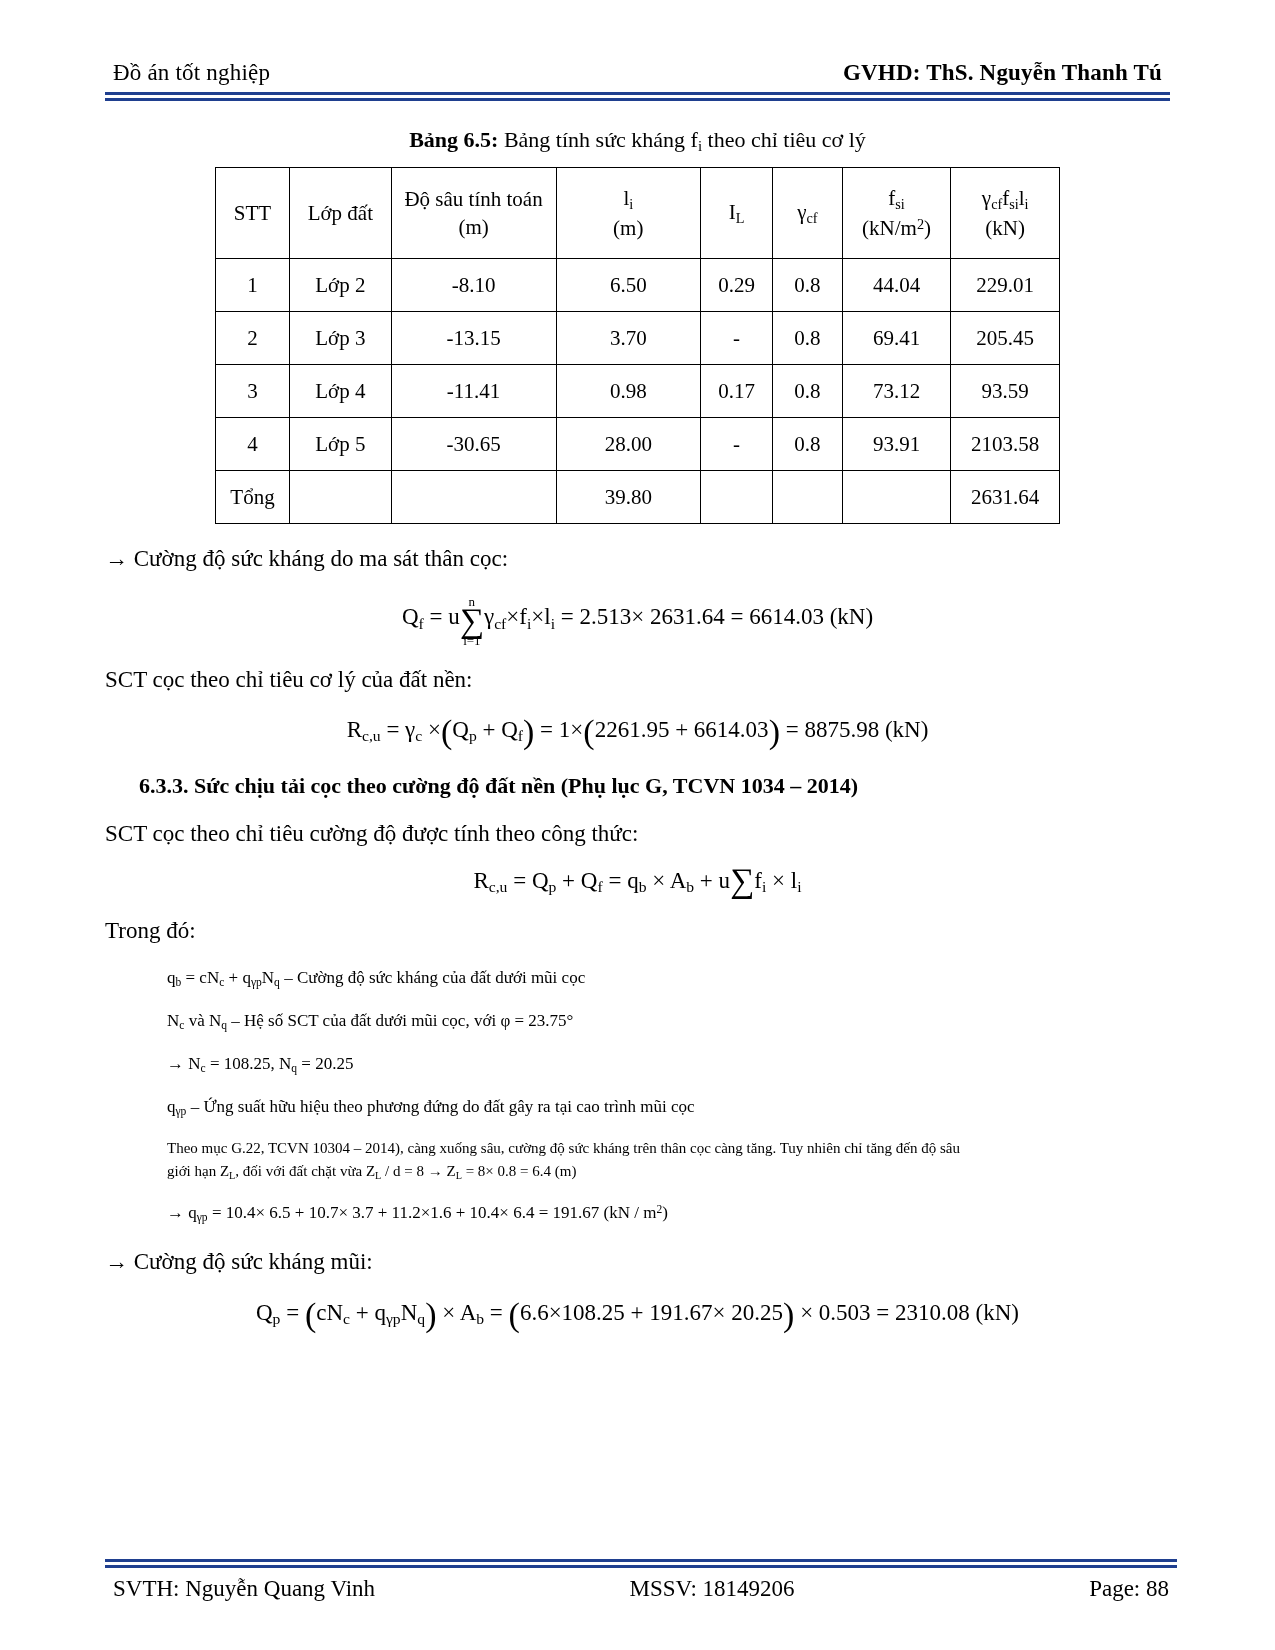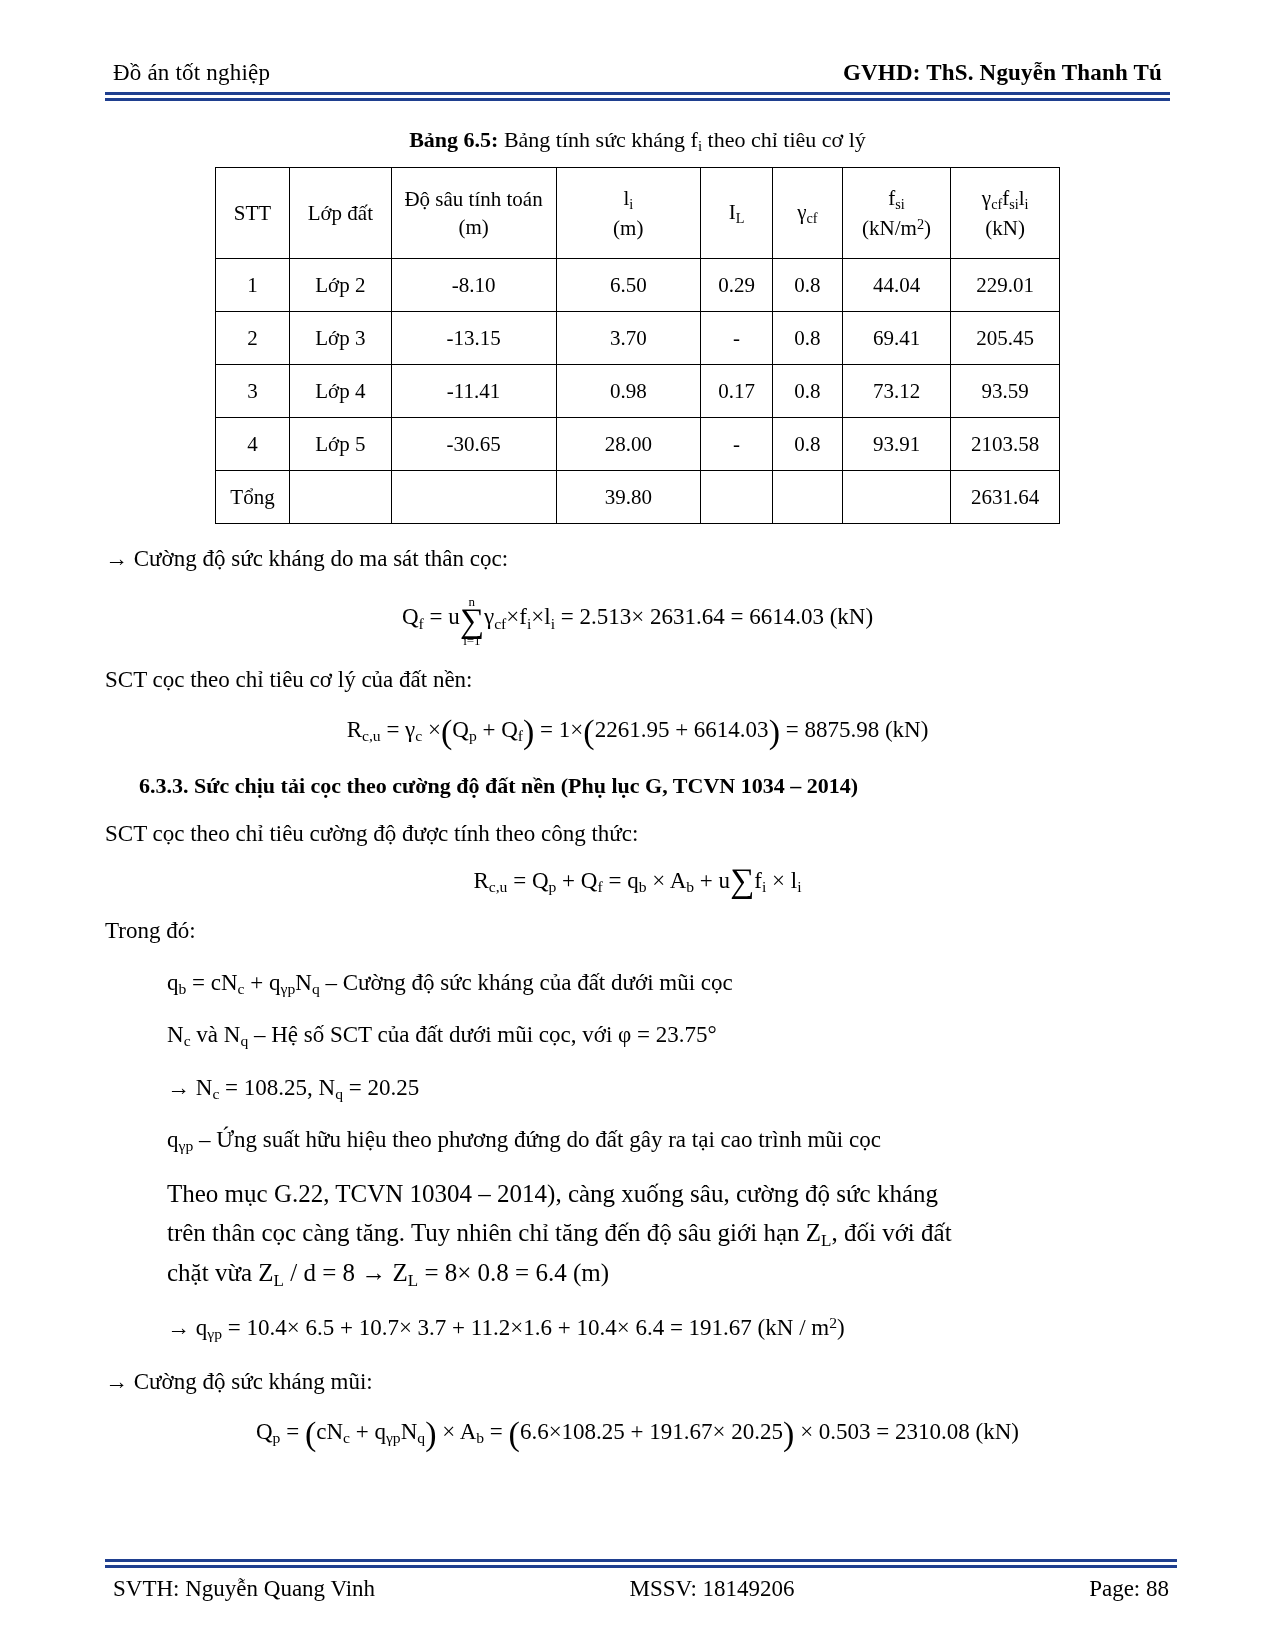--- a/index.html
+++ b/index.html
@@ -80,26 +80,26 @@
     text-align: center;
     font-size: 23px;
     margin: 16px 0 14px 0;
   }
   .sect-title {
     font-size: 22px;
     font-weight: bold;
     margin: 22px 0 8px 34px;
   }
   .sub-para {
-    font-size: 23px;
+    font-size: 17px;
     line-height: 1.55;
     margin: 16px 0 0 62px;
   }
   .block-para {
-    font-size: 25px;
+    font-size: 15px;
     line-height: 1.55;
     margin: 16px 0 0 62px;
     max-width: 800px;
   }
   .sum {
     display: inline-block;
     position: relative;
     font-size: 34px;
     line-height: 0.7;
     vertical-align: -4px;

